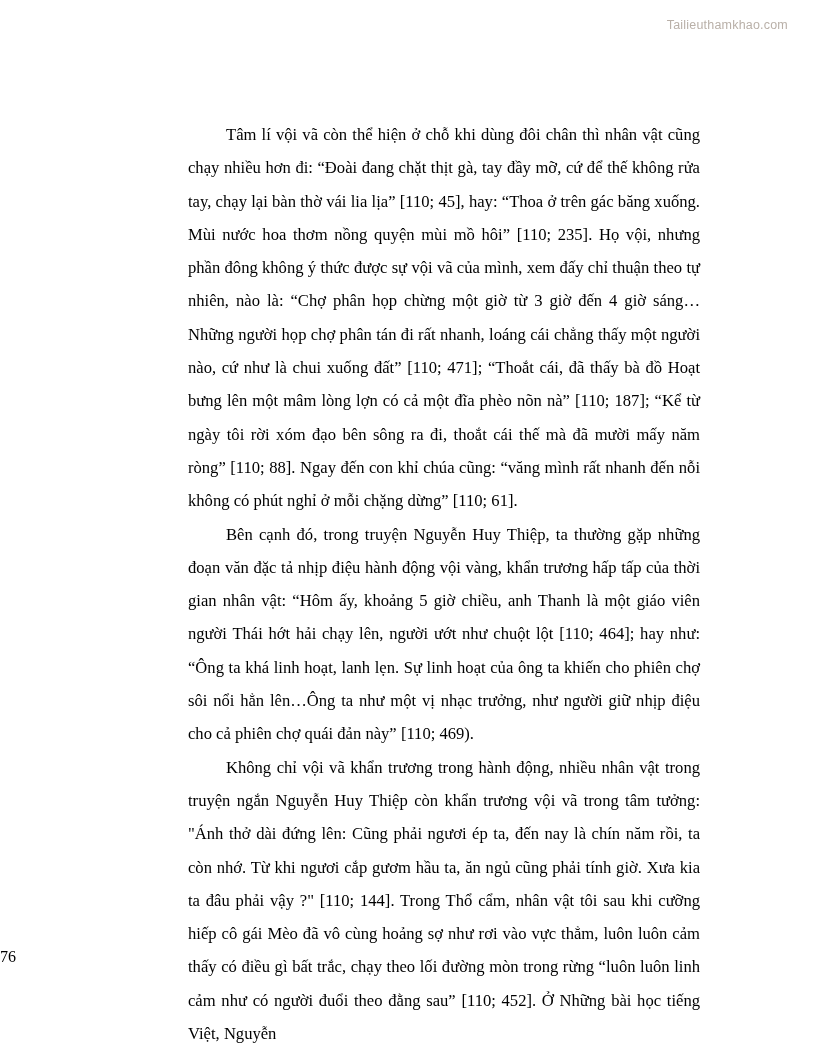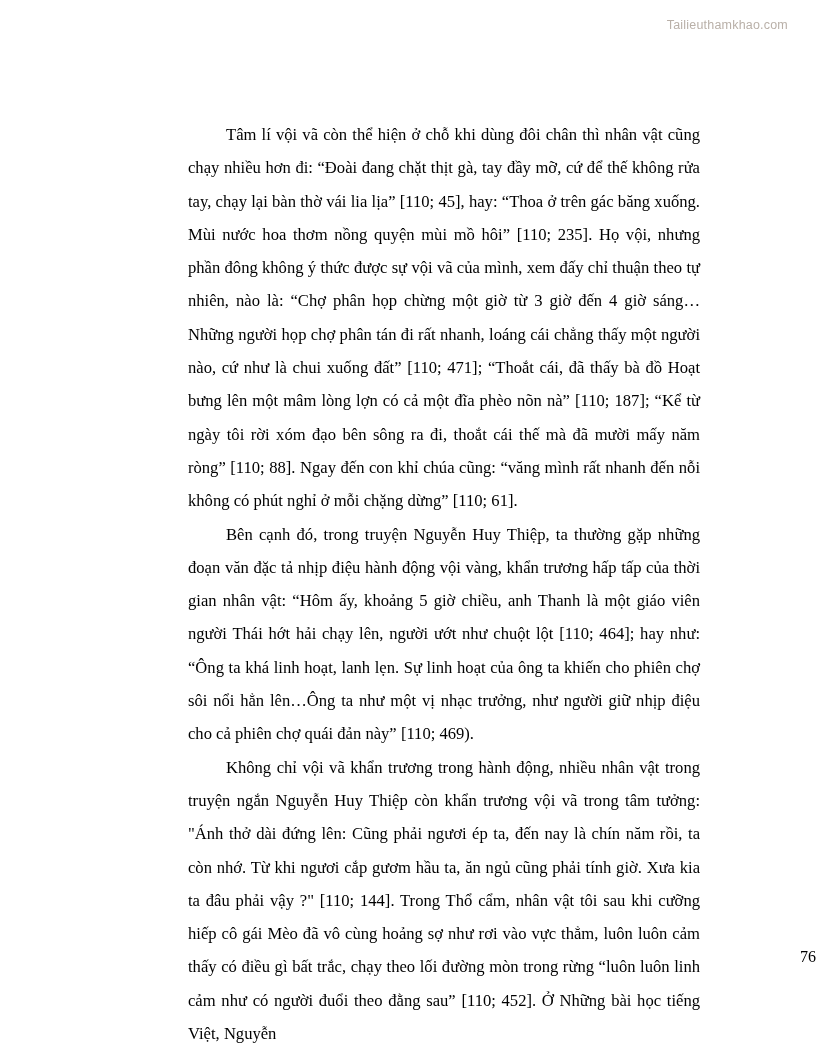--- a/index.html
+++ b/index.html
@@ -47,21 +47,21 @@
     text-indent: 38px;
     hyphens: none;
   }
   .it {
   }
   .page-number {
     position: absolute;
     top: 948px;
     left: 0;
     width: 816px;
-    text-align: right;
+    text-align: left;
     font-size: 16px;
   }
 </style>
 </head>
 <body>
 
 <div class="page">
 
   <div class="watermark">Tailieuthamkhao.com</div>
 

